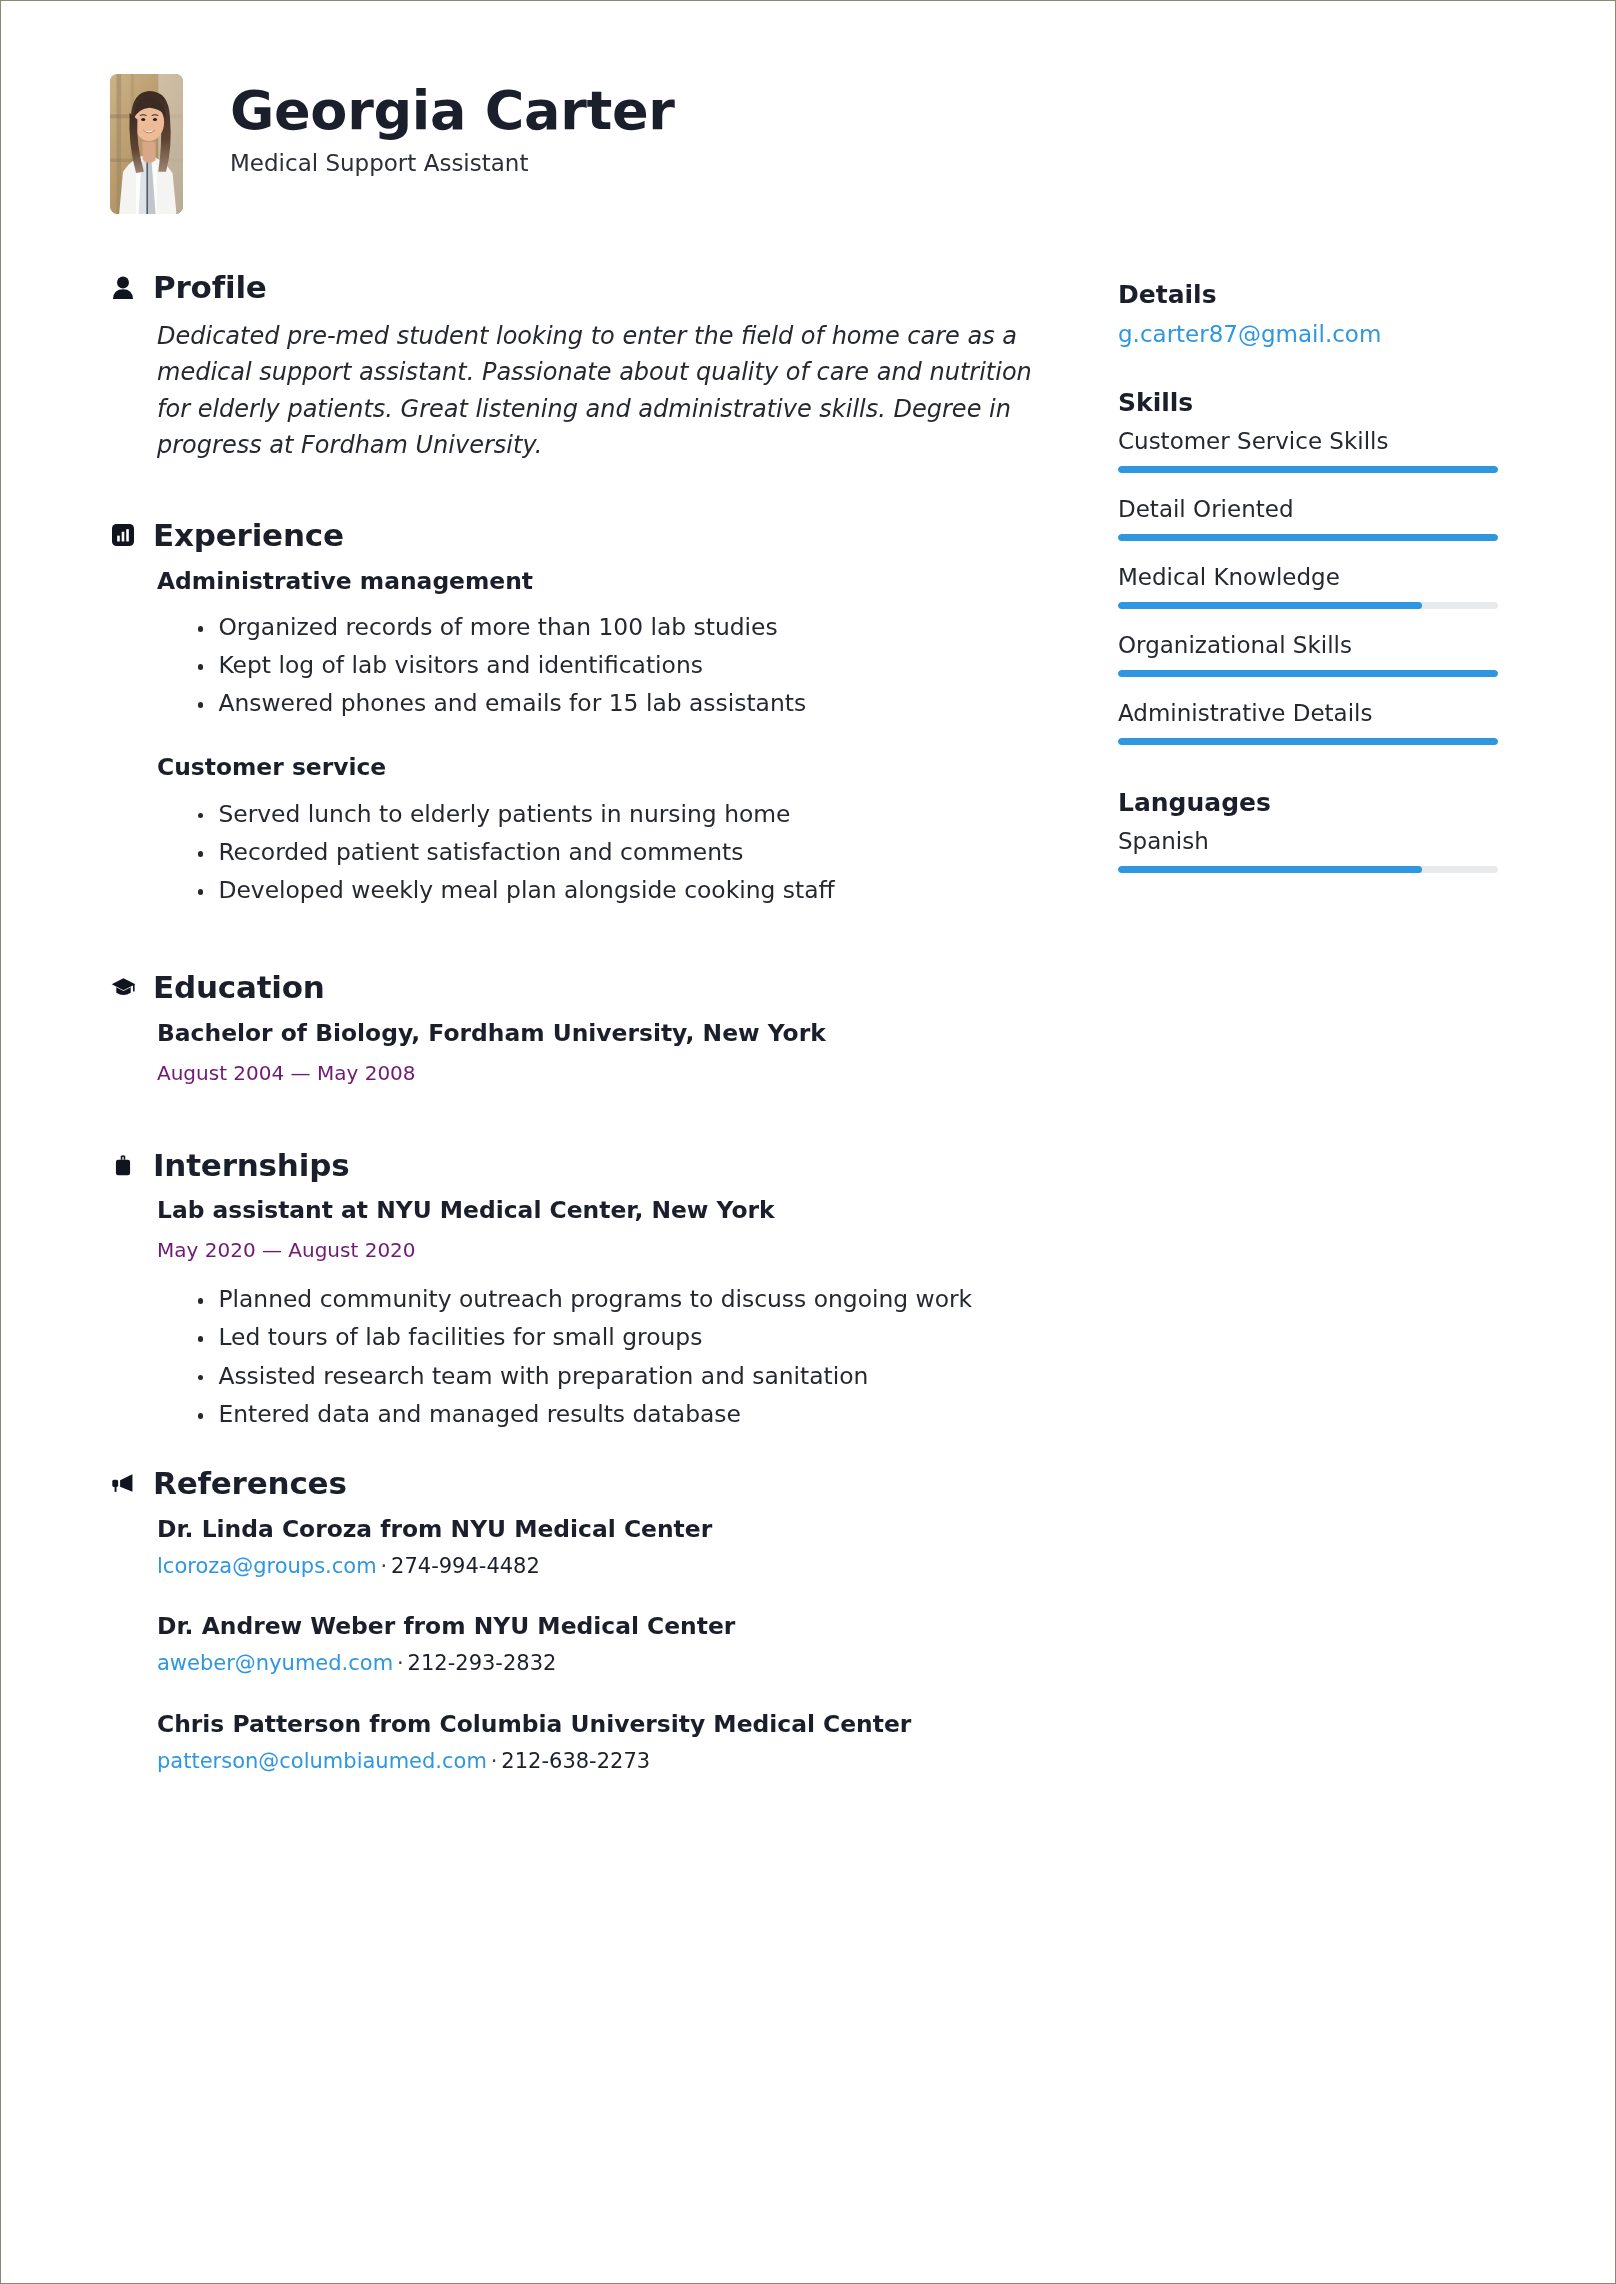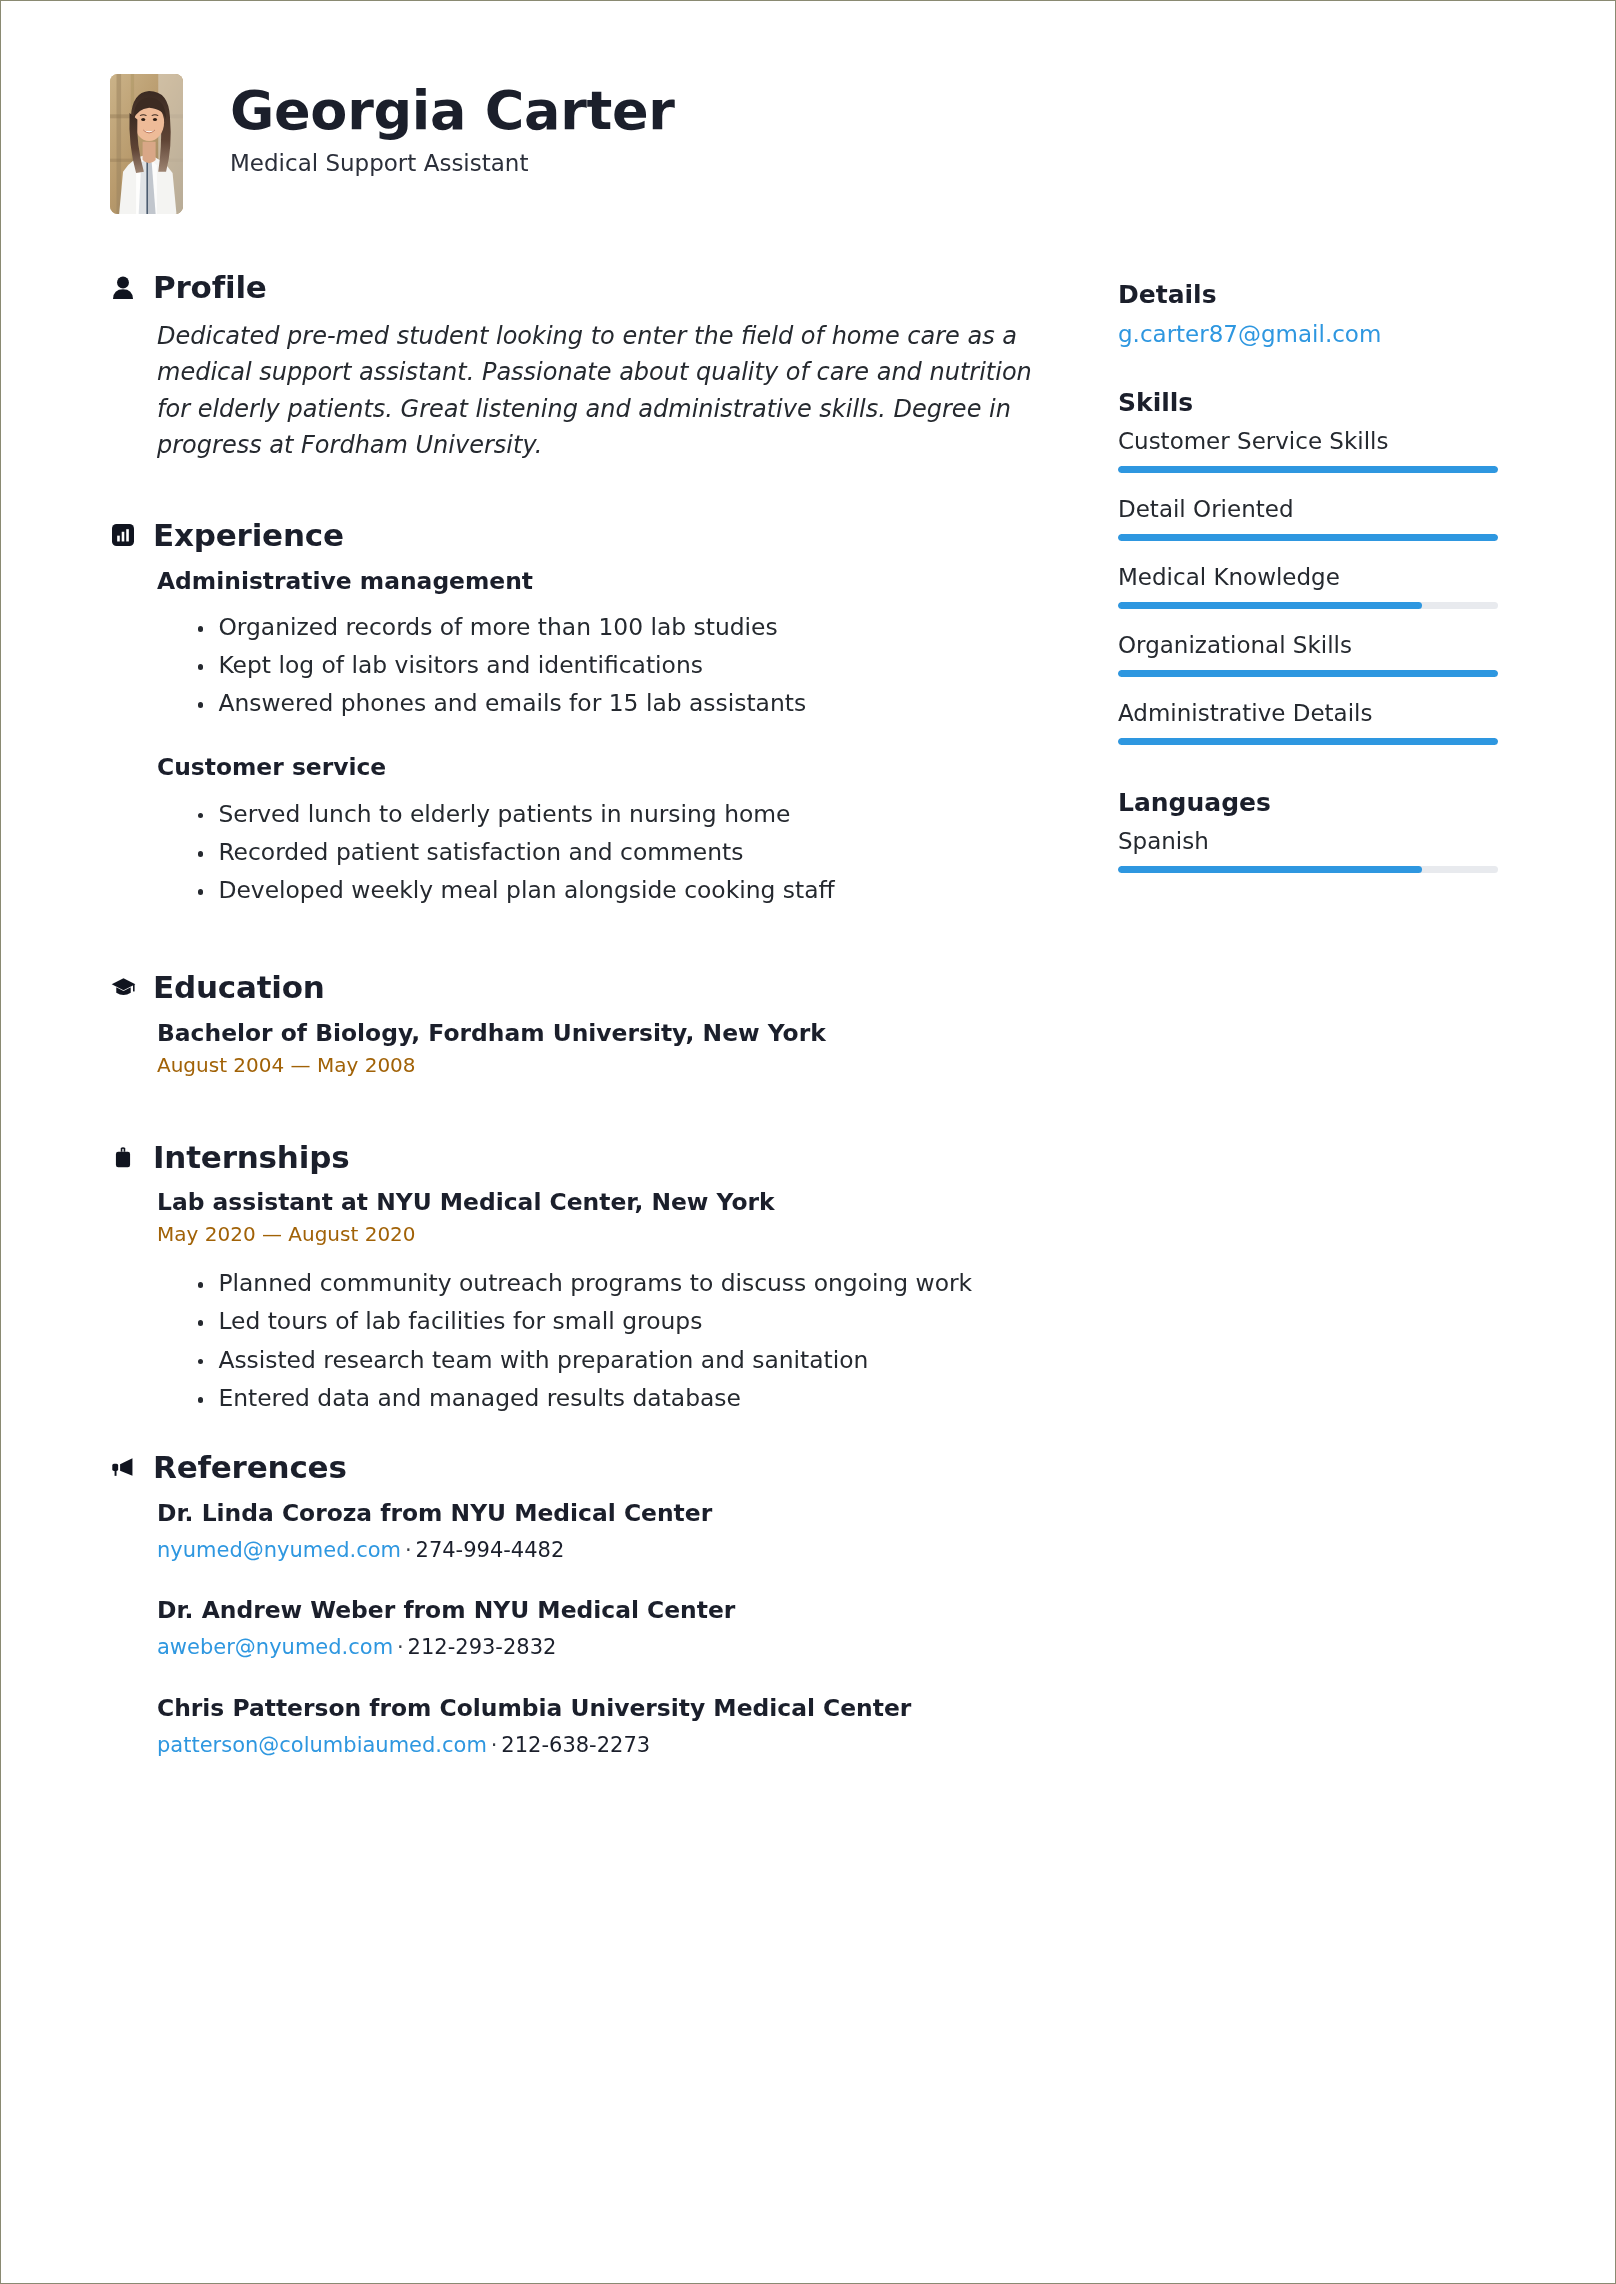--- a/index.html
+++ b/index.html
@@ -121,23 +121,23 @@
   .entry-title {
     font-size: 23.4px;
     font-weight: 700;
     color: #1b1f2b;
     line-height: 1.35;
     margin: 0;
   }
   .entry-date {
     font-size: 20px;
     font-weight: 400;
-    color: #a16207;
+    color: #701a75;
     line-height: 1.35;
-    margin-top: 2px;
+    margin-top: 10px;
   }
   ul.bullets {
     list-style: none;
     margin: 11.7px 0 0 0;
     padding: 0 0 0 38px;
   }
   ul.bullets li {
     position: relative;
     font-size: 23.4px;
     line-height: 1.58;
@@ -362,21 +362,21 @@
               <rect x="2" y="10.5" width="9" height="11" rx="2.5" fill="#10141f"></rect>
               <rect x="5.5" y="19" width="3" height="10" fill="#10141f"></rect>
             </svg>
           </span>
           <span class="sec-title">References</span>
         </div>
 
         <div class="ref-entry">
           <div class="ref-name">Dr. Linda Coroza from NYU Medical Center</div>
           <div class="ref-contact">
-            <a class="ref-email" href="#">nyumed@nyumed.com</a><span class="ref-sep">·</span><span class="ref-phone">274-994-4482</span>
+            <a class="ref-email" href="#">lcoroza@groups.com</a><span class="ref-sep">·</span><span class="ref-phone">274-994-4482</span>
           </div>
         </div>
 
         <div class="ref-entry" style="margin-top:30px;">
           <div class="ref-name">Dr. Andrew Weber from NYU Medical Center</div>
           <div class="ref-contact">
             <a class="ref-email" href="#">aweber@nyumed.com</a><span class="ref-sep">·</span><span class="ref-phone">212-293-2832</span>
           </div>
         </div>
 

